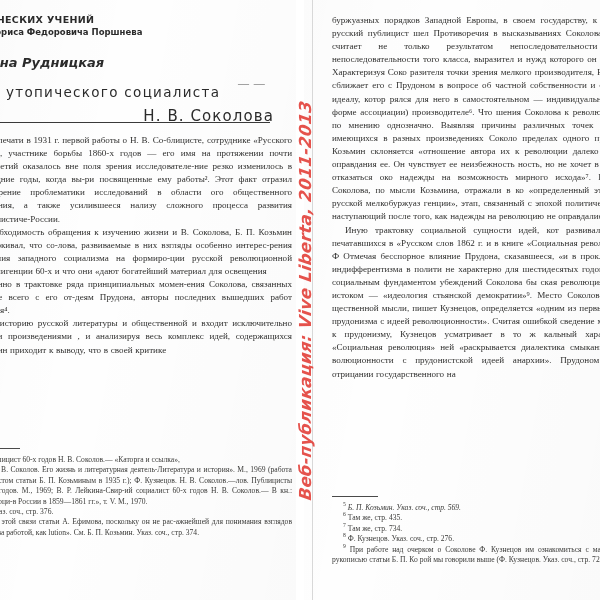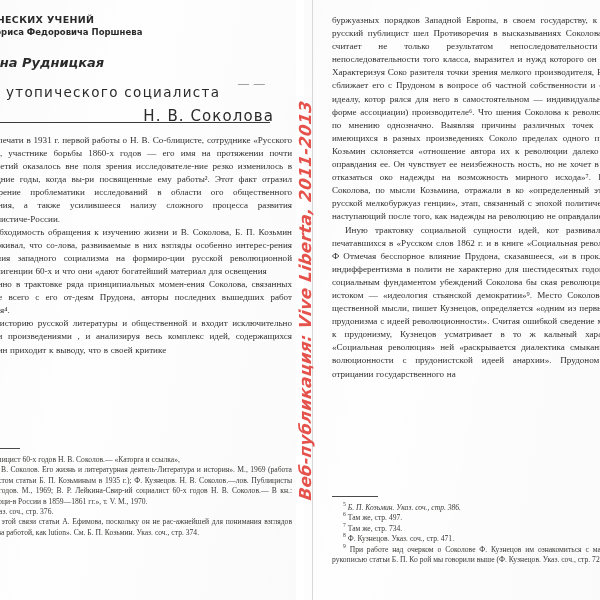--- a/index.html
+++ b/index.html
@@ -263,24 +263,24 @@
   </div>
 
   <div class="body-col body-right">
     <p class="cont">буржуазных порядков Западной Европы, в своем государству, к коммунизму русский публицист шел Противоречия в высказываниях Соколова о коммуни считает не только результатом непоследовательности «но и непоследовательности того класса, выразител и нужд которого он выступает»⁵. Характеризуя Соко разителя точки зрения мелкого производителя, Б. полностью сближает его с Прудоном в вопросе об частной собственности и социальному идеалу, котор рялся для него в самостоятельном — индивидуально тивном (в форме ассоциации) производителе⁶. Что шения Соколова к революции, то оно, по мнению однозначно. Выявляя причины различных точек зре люцию, имеющихся в разных произведениях Соколо пределах одного произведения, Козьмин склоняется «отношение автора их к революции далеко от полно и оправдания ее. Он чувствует ее неизбежность ность, но не хочет в то же время отказаться око надежды на возможность мирного исхода»⁷. Политич ды Соколова, по мысли Козьмина, отражали в ко «определенный этап развития русской мелкобуржуаз генции», этап, связанный с эпохой политической р стой, наступающий после того, как надежды на революцию не оправдались.</p>
     <p>Иную трактовку социальной сущности идей, кот развивал в статьях, печатавшихся в «Русском слов 1862 г. и в книге «Социальная революция», дает Ф Отмечая бесспорное влияние Прудона, сказавшееся, «и в прокламировании индифферентизма в полити не характерно для шестидесятых годов», Кузнецов социальным фундаментом убеждений Соколова бы ская революция, а главным истоком — «идеология стьянской демократии»⁹. Место Соколова в истории щественной мысли, пишет Кузнецов, определяется «одним из первых слил идеи прудонизма с идеей революционности». Считая ошибкой сведение миров колова к прудонизму, Кузнецов усматривает в то ж кальный характер книги «Социальная революция» ней «раскрывается диалектика смыкания идей кре волюционности с прудонистской идеей анархии». Прудоном в полном отрицании государственного на</p>
   </div>
 
   <div class="footnote-rule fn-rule-right"></div>
 
   <div class="footnotes fn-right">
-    <p><sup>5</sup> <i>Б. П. Козьмин. Указ. соч., стр. 386.</i></p>
-    <p><sup>6</sup> <span>Там же, стр. 497.</span></p>
+    <p><sup>5</sup> <i>Б. П. Козьмин. Указ. соч., стр. 569.</i></p>
+    <p><sup>6</sup> <span>Там же, стр. 435.</span></p>
     <p><sup>7</sup> <span>Там же, стр. 734.</span></p>
-    <p><sup>8</sup> <span>Ф. Кузнецов. Указ. соч., стр. 471.</span></p>
+    <p><sup>8</sup> <span>Ф. Кузнецов. Указ. соч., стр. 276.</span></p>
     <p><sup>9</sup> <span>При работе над очерком о Соколове Ф. Кузнецов им ознакомиться с машинописной рукописью статьи Б. П. Ко рой мы говорили выше (Ф. Кузнецов. Указ. соч., стр. 725).</span></p>
   </div>
 
   <div class="gutter-rule"></div>
 
   <div class="watermark">
     <span class="watermark-text" style="color: rgb(226, 59, 52);">Веб-публикация: Vive Liberta, 2011-2013</span>
   </div>
 
 </div>

